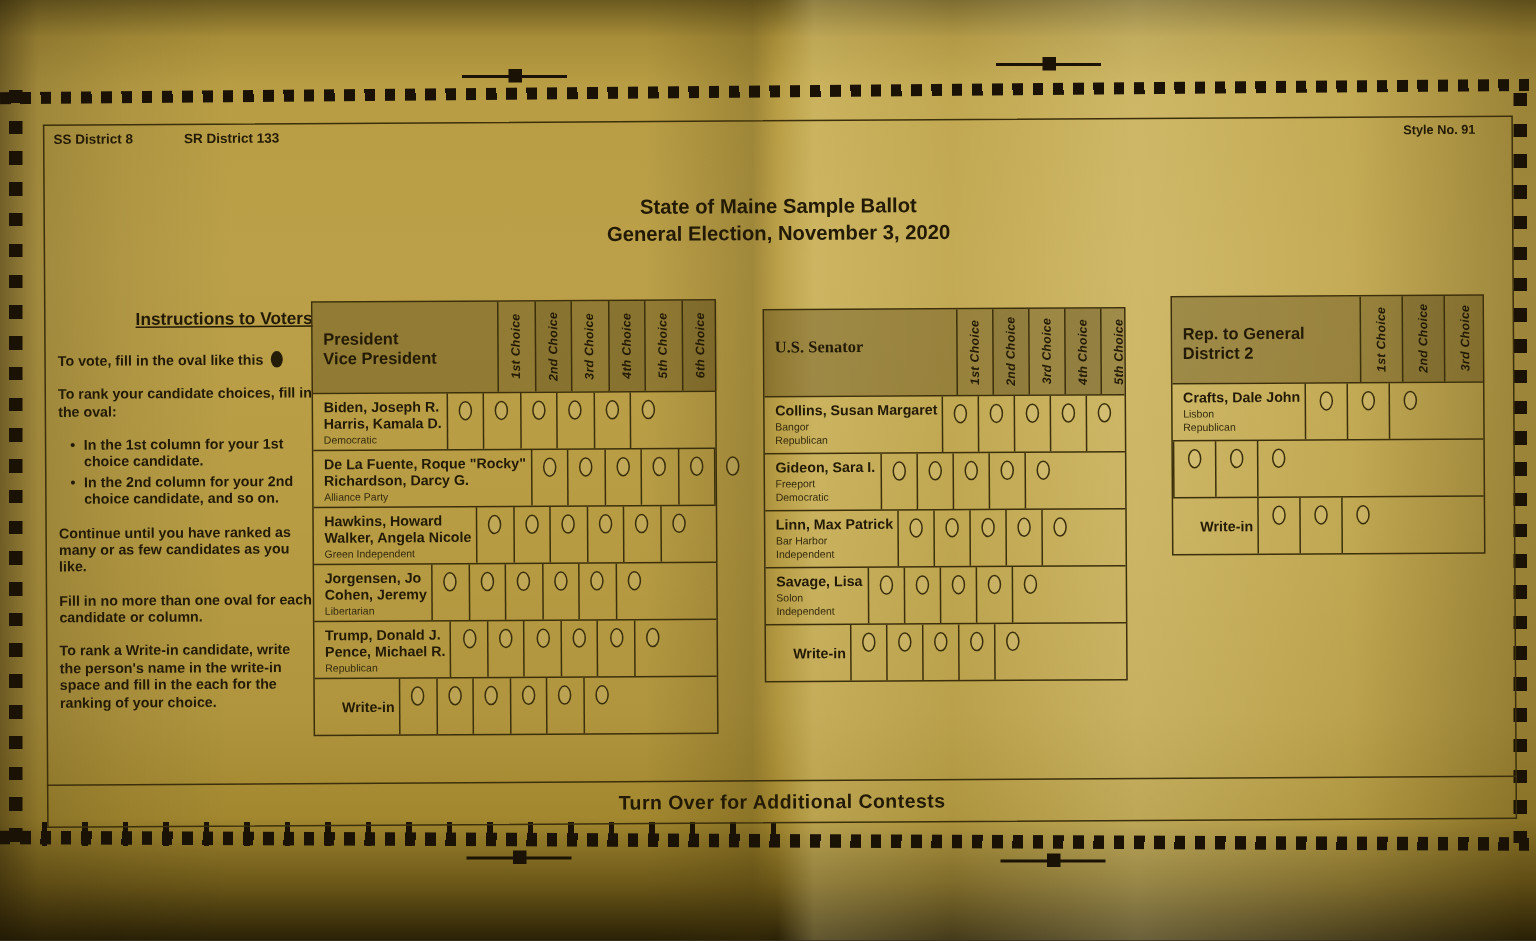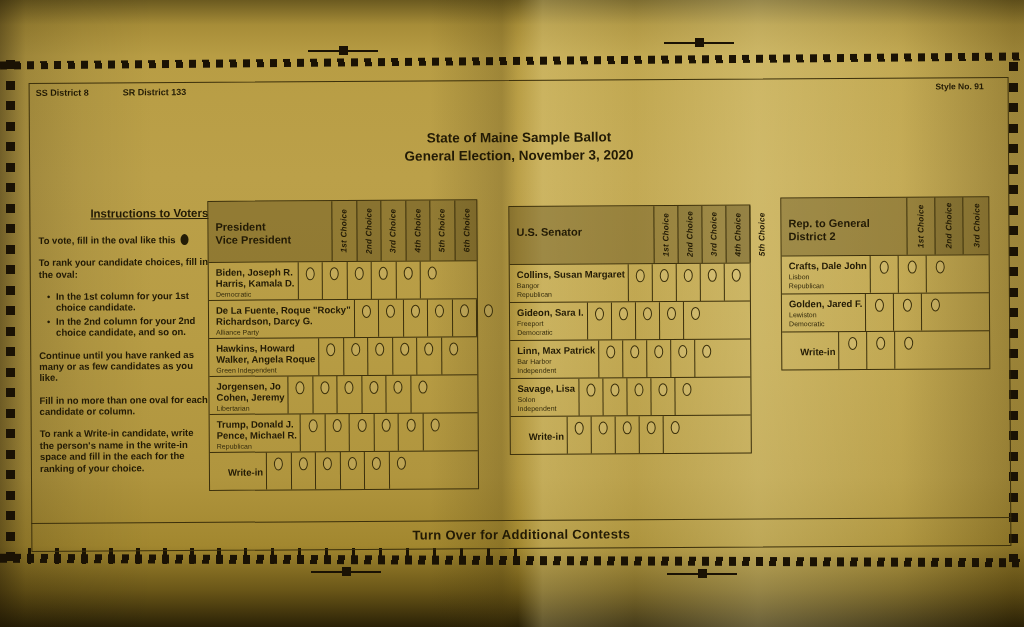--- a/index.html
+++ b/index.html
@@ -77,21 +77,21 @@
     border-radius:50%;background:rgba(255,244,200,0.15);box-sizing:border-box;}
   .writein .c-name{display:flex;flex-direction:column;justify-content:center;padding-left:18px;}
   
   .contest-president{left:177px;top:118px;width:270px;}
   .contest-president .c-header{height:60px;}
   .contest-president .c-office{width:123px;}
   .contest-president .c-choice-head,.contest-president .c-cell{width:24.5px;}
   .contest-president .c-row{height:38px;}
   .contest-senator{left:478px;top:125px;width:242px;}
   .contest-senator .c-header{height:57px;}
-  .contest-senator .c-office{width:144px;}
+  .contest-senator .c-office{width:128px;font-family:Liberation Serif, serif;}
   .contest-senator .c-choice-head,.contest-senator .c-cell{width:24px;}
   .contest-senator .c-row{height:38px;}
   .contest-rep{left:750px;top:118px;width:209px;}
   .contest-rep .c-header{height:57px;}
   .contest-rep .c-office{width:125px;}
   .contest-rep .c-choice-head,.contest-rep .c-cell{width:28px;}
   .contest-rep .c-row{height:38px;}
 </style>
 </head>
 <body>
@@ -204,21 +204,21 @@
           <div class="c-cell">
             <span class="oval"></span>
           </div>
           <div class="c-cell">
             <span class="oval"></span>
           </div>
         </div>
         <div class="c-row">
           <div class="c-name">
             <div class="nm">Hawkins, Howard</div>
-            <div class="nm">Walker, Angela Roque</div>
+            <div class="nm">Walker, Angela Nicole</div>
             <div class="sub">Green Independent</div>
           </div>
           <div class="c-cell">
             <span class="oval"></span>
           </div>
           <div class="c-cell">
             <span class="oval"></span>
           </div>
           <div class="c-cell">
             <span class="oval"></span>
@@ -463,25 +463,20 @@
             <span class="oval"></span>
           </div>
           <div class="c-cell">
             <span class="oval"></span>
           </div>
           <div class="c-cell">
             <span class="oval"></span>
           </div>
         </div>
         <div class="c-row">
-          <div class="c-name">
-            <div class="nm">Golden, Jared F.</div>
-            <div class="sub">Lewiston</div>
-            <div class="sub">Democratic</div>
-          </div>
           <div class="c-cell">
             <span class="oval"></span>
           </div>
           <div class="c-cell">
             <span class="oval"></span>
           </div>
           <div class="c-cell">
             <span class="oval"></span>
           </div>
         </div>

